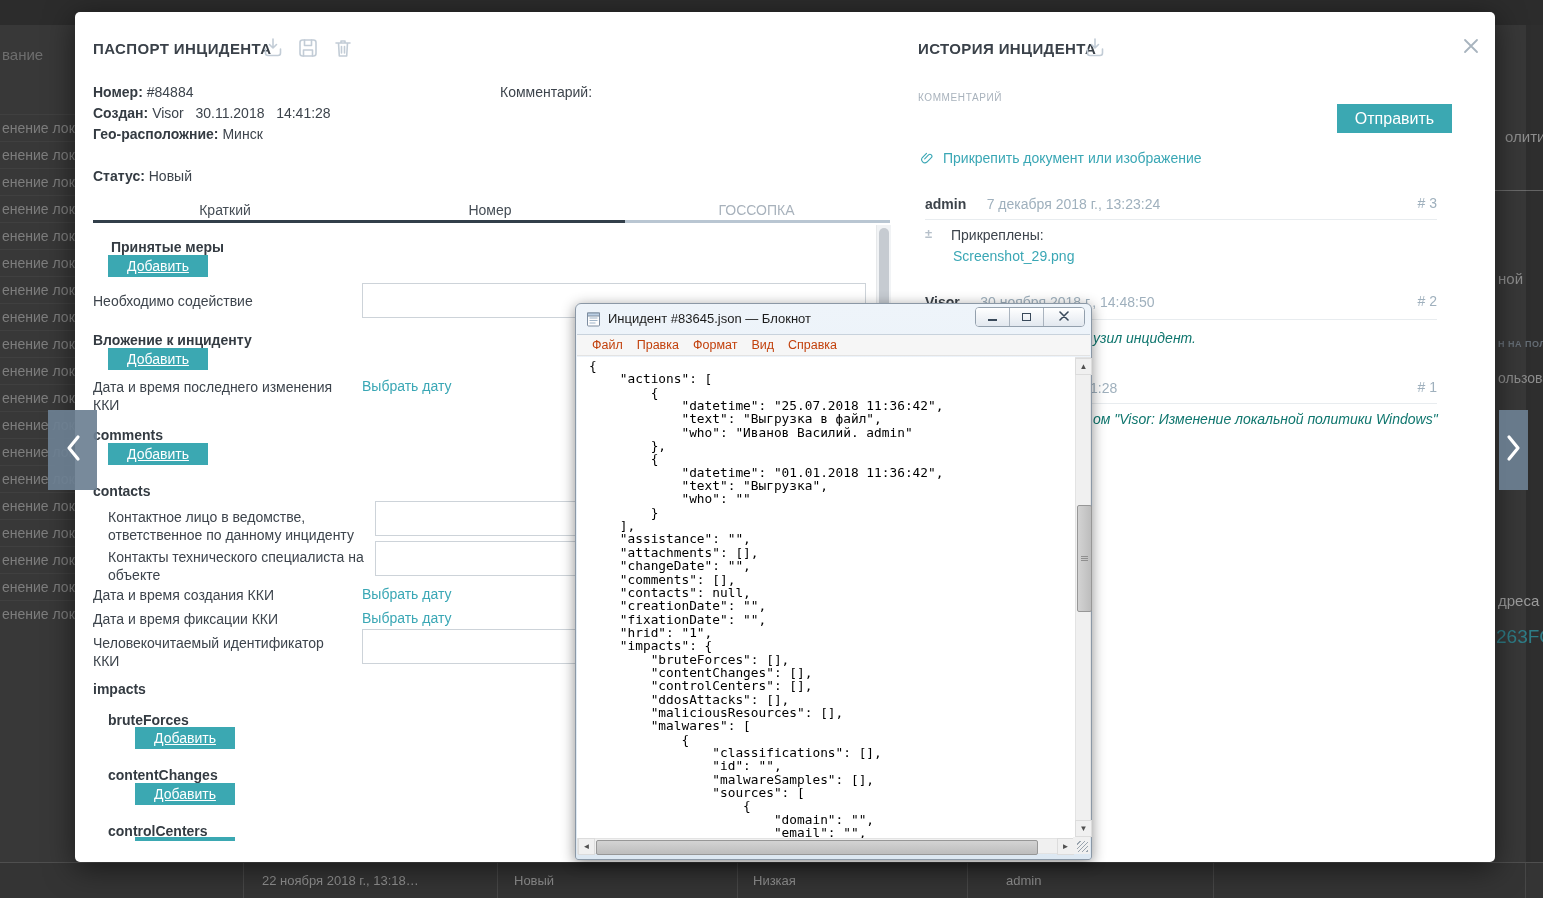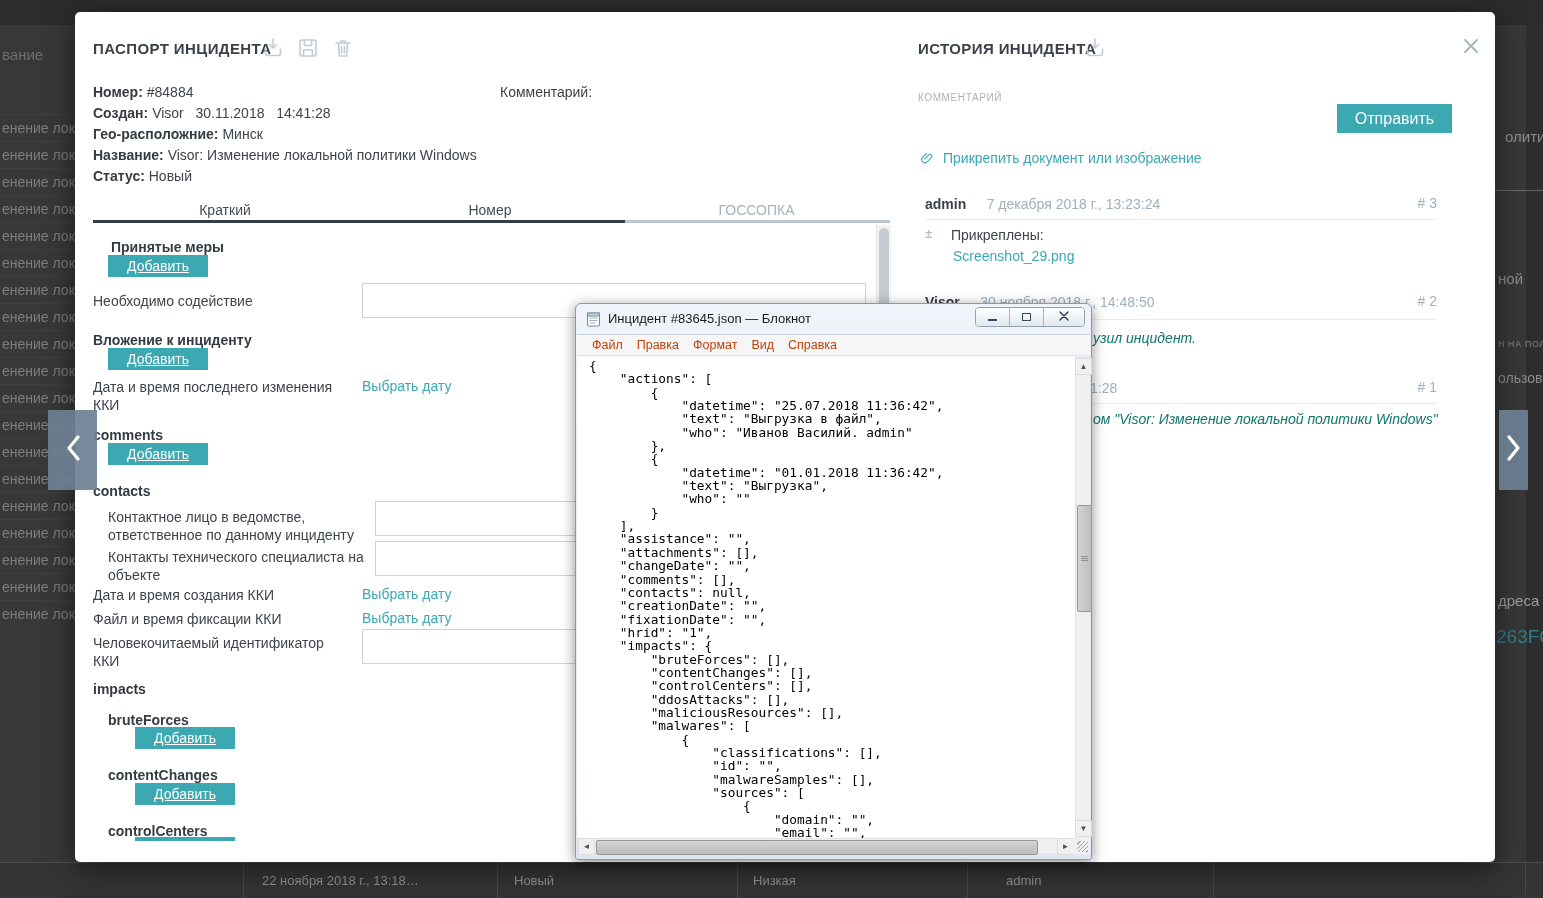--- a/index.html
+++ b/index.html
@@ -157,21 +157,20 @@
   </div>
   <div class="abs hicon" style="left:256px;top:24px">
     <svg viewBox="0 0 24 24">
         <path d="M5 7h14M10 7V5h4v2M7.5 7l.8 13h7.4l.8-13M10.5 10.5v6.5M13.5 10.5v6.5"></path>
       </svg>
   </div>
 
   <div class="abs fld" style="left:18px;top:72px"><b>Номер:</b> <span>#84884</span></div>
   <div class="abs fld" style="left:18px;top:93px"><b>Создан:</b> <span>Visor   30.11.2018   14:41:28</span></div>
   <div class="abs fld" style="left:18px;top:114px"><b>Гео-расположние:</b> <span>Минск</span></div>
-  <div class="abs fld" style="left:18px;top:135px"><b>Название:</b> <span>Visor: Изменение локальной политики Windows</span></div>
   <div class="abs fld" style="left:18px;top:156px"><b>Статус:</b> <span>Новый</span></div>
 
   <div class="abs fld" style="left:425px;top:72px;font-weight:normal">Комментарий:</div>
 
   <div class="abs tab tab-dark" style="left:18px;top:190px;width:264px">Краткий</div>
   <div class="abs tab tab-dark" style="left:282px;top:190px;width:266px">Номер</div>
   <div class="abs tab tab-lite" style="left:548px;top:190px;width:267px">ГОССОПКА</div>
   <div class="abs ul-dark" style="left:18px;top:208px;width:532px"></div>
   <div class="abs ul-lite" style="left:550px;top:208px;width:265px"></div>
 
@@ -192,21 +191,21 @@
     <div class="abs btn-add" style="left:33px;top:219px">Добавить</div>
 
     <div class="abs blbl" style="left:18px;top:258px">contacts</div>
     <div class="abs lbl" style="left:33px;top:284px;width:272px">Контактное лицо в ведомстве, ответственное по данному инциденту</div>
     <input class="abs inp" style="left: 300px; top: 277px; width: 491px;">
     <div class="abs lbl" style="left:33px;top:324px;width:260px">Контакты технического специалиста на объекте</div>
     <input class="abs inp" style="left: 300px; top: 317px; width: 491px;">
 
     <div class="abs lbl" style="left:18px;top:362px">Дата и время создания ККИ</div>
     <div class="abs tlink" style="left:287px;top:362px">Выбрать дату</div>
-    <div class="abs lbl" style="left:18px;top:386px">Файл и время фиксации ККИ</div>
+    <div class="abs lbl" style="left:18px;top:386px">Дата и время фиксации ККИ</div>
     <div class="abs tlink" style="left:287px;top:386px">Выбрать дату</div>
 
     <div class="abs lbl" style="left:18px;top:410px;width:250px">Человекочитаемый идентификатор ККИ</div>
     <input class="abs inp" style="left: 287px; top: 405px; width: 504px;">
 
     <div class="abs blbl" style="left:18px;top:456px">impacts</div>
     <div class="abs blbl" style="left:33px;top:487px">bruteForces</div>
     <div class="abs btn-add" style="left:60px;top:503px">Добавить</div>
     <div class="abs blbl" style="left:33px;top:542px">contentChanges</div>
     <div class="abs btn-add" style="left:60px;top:559px">Добавить</div>

